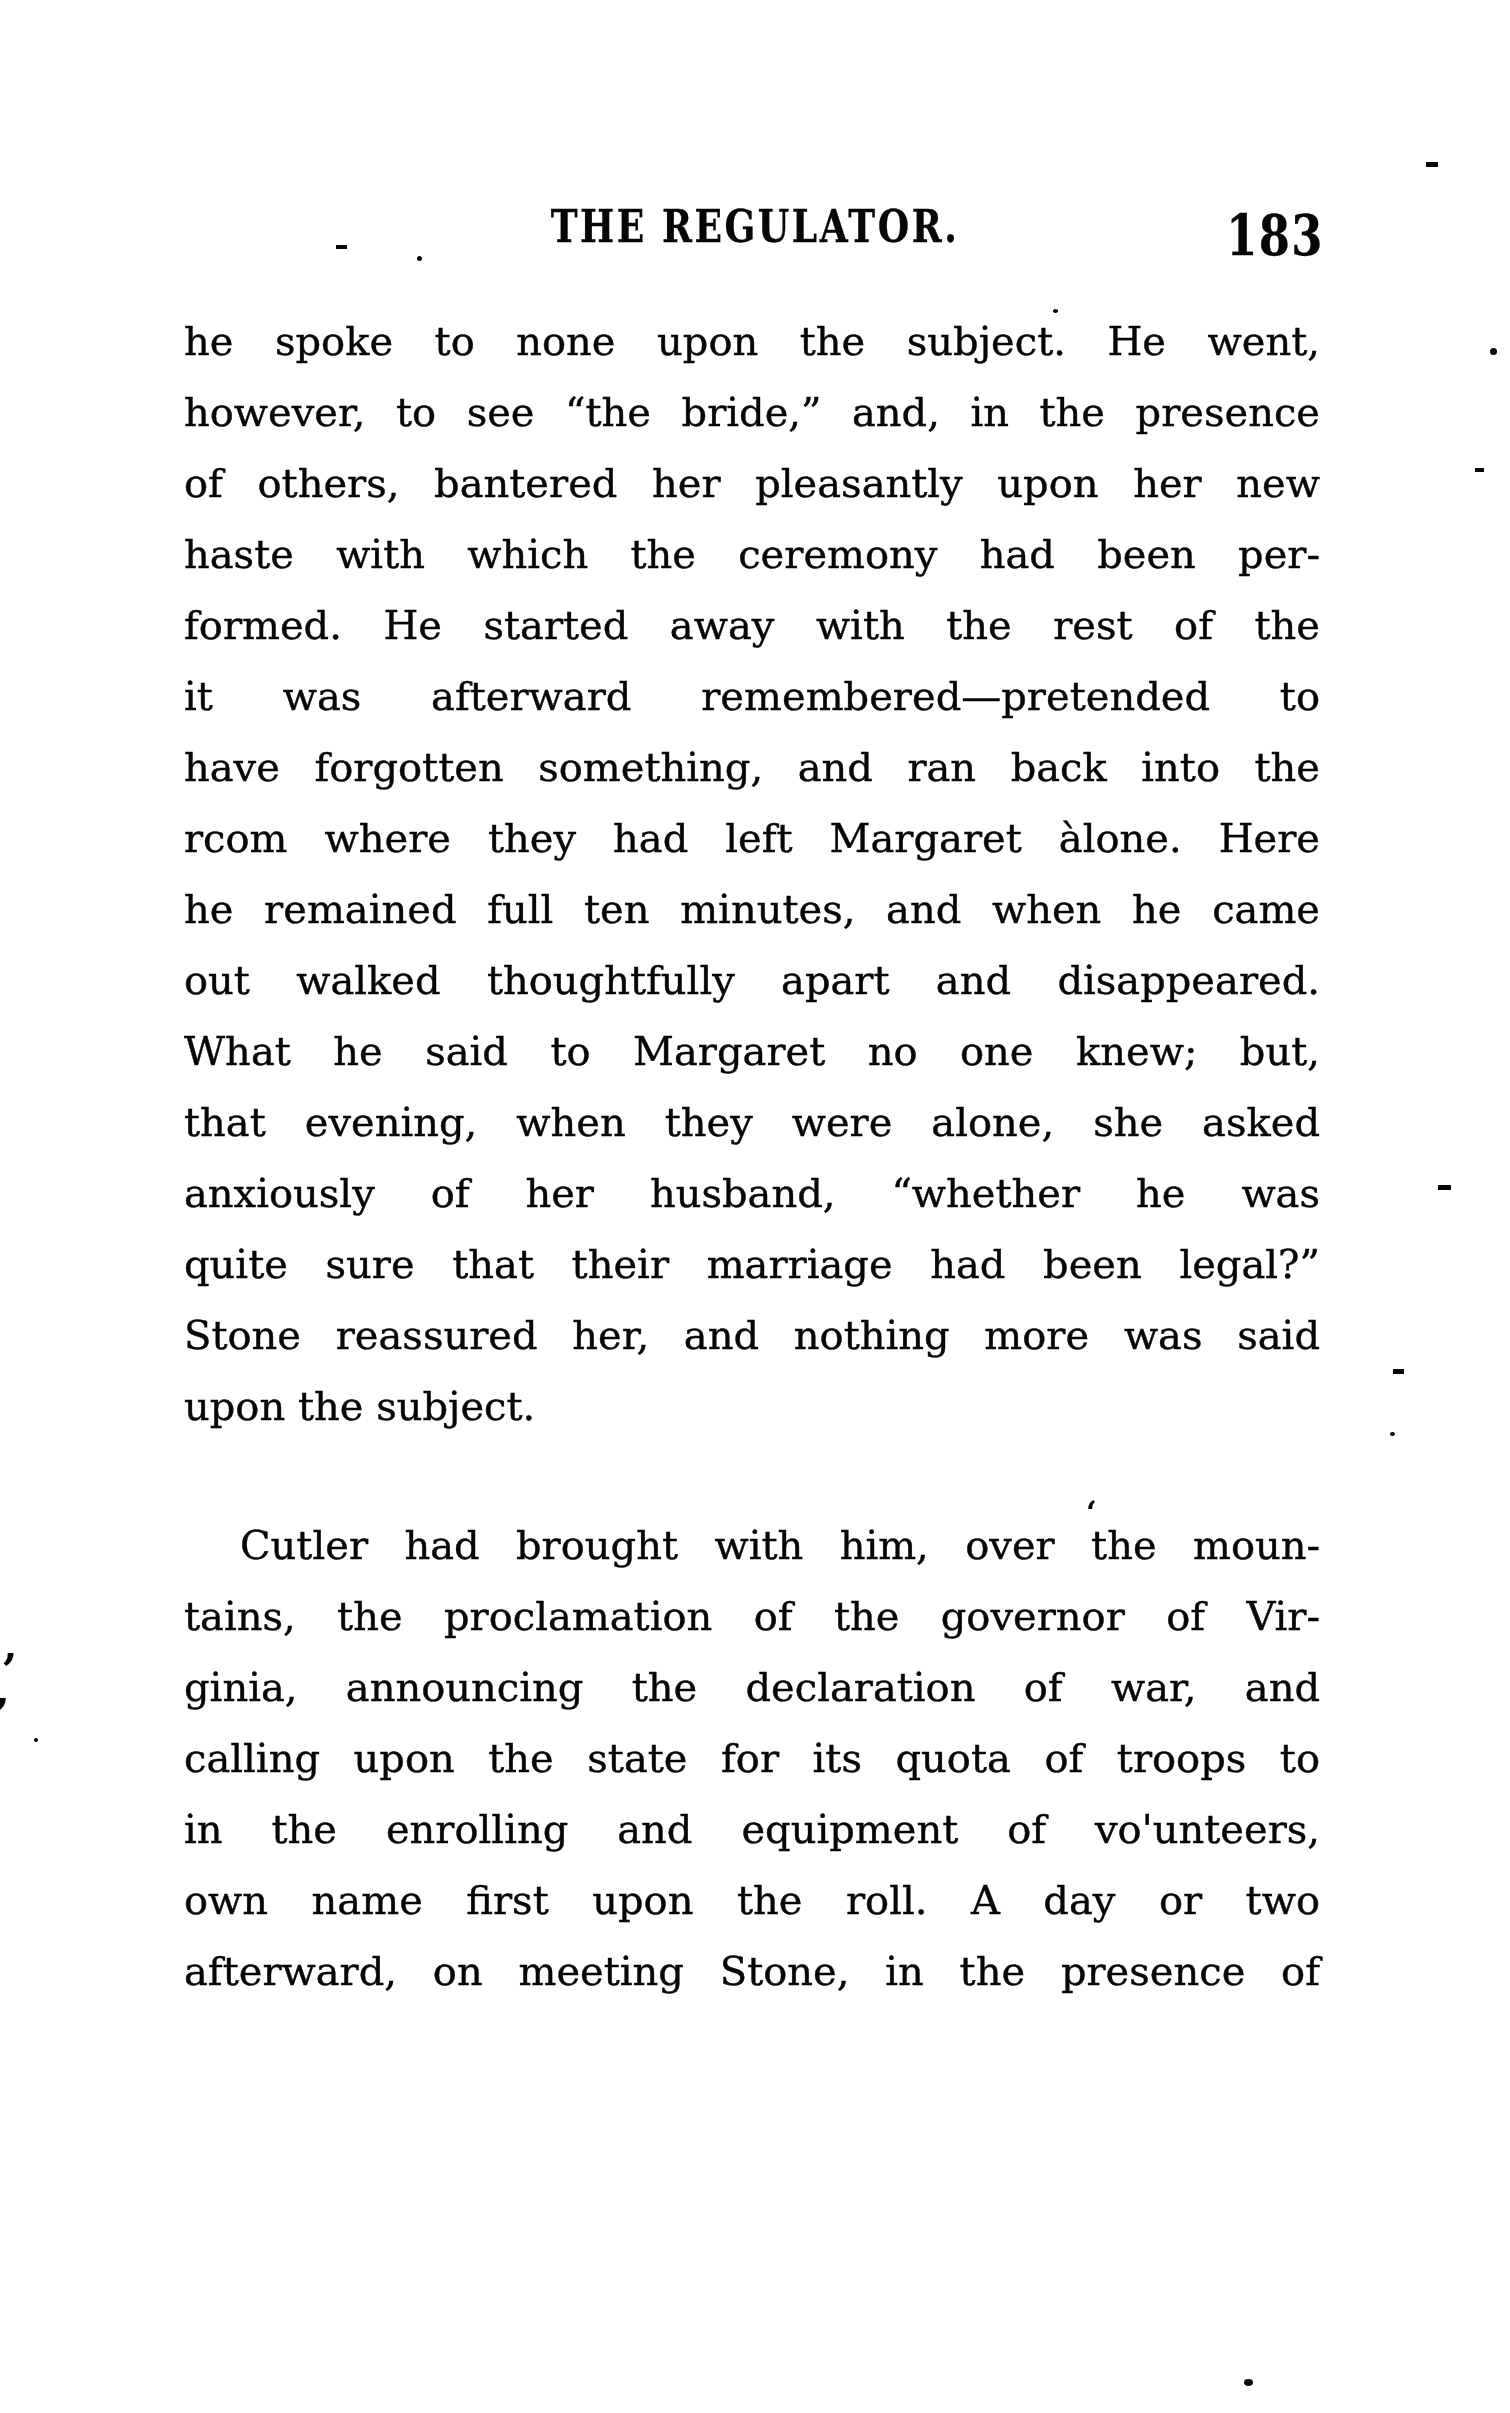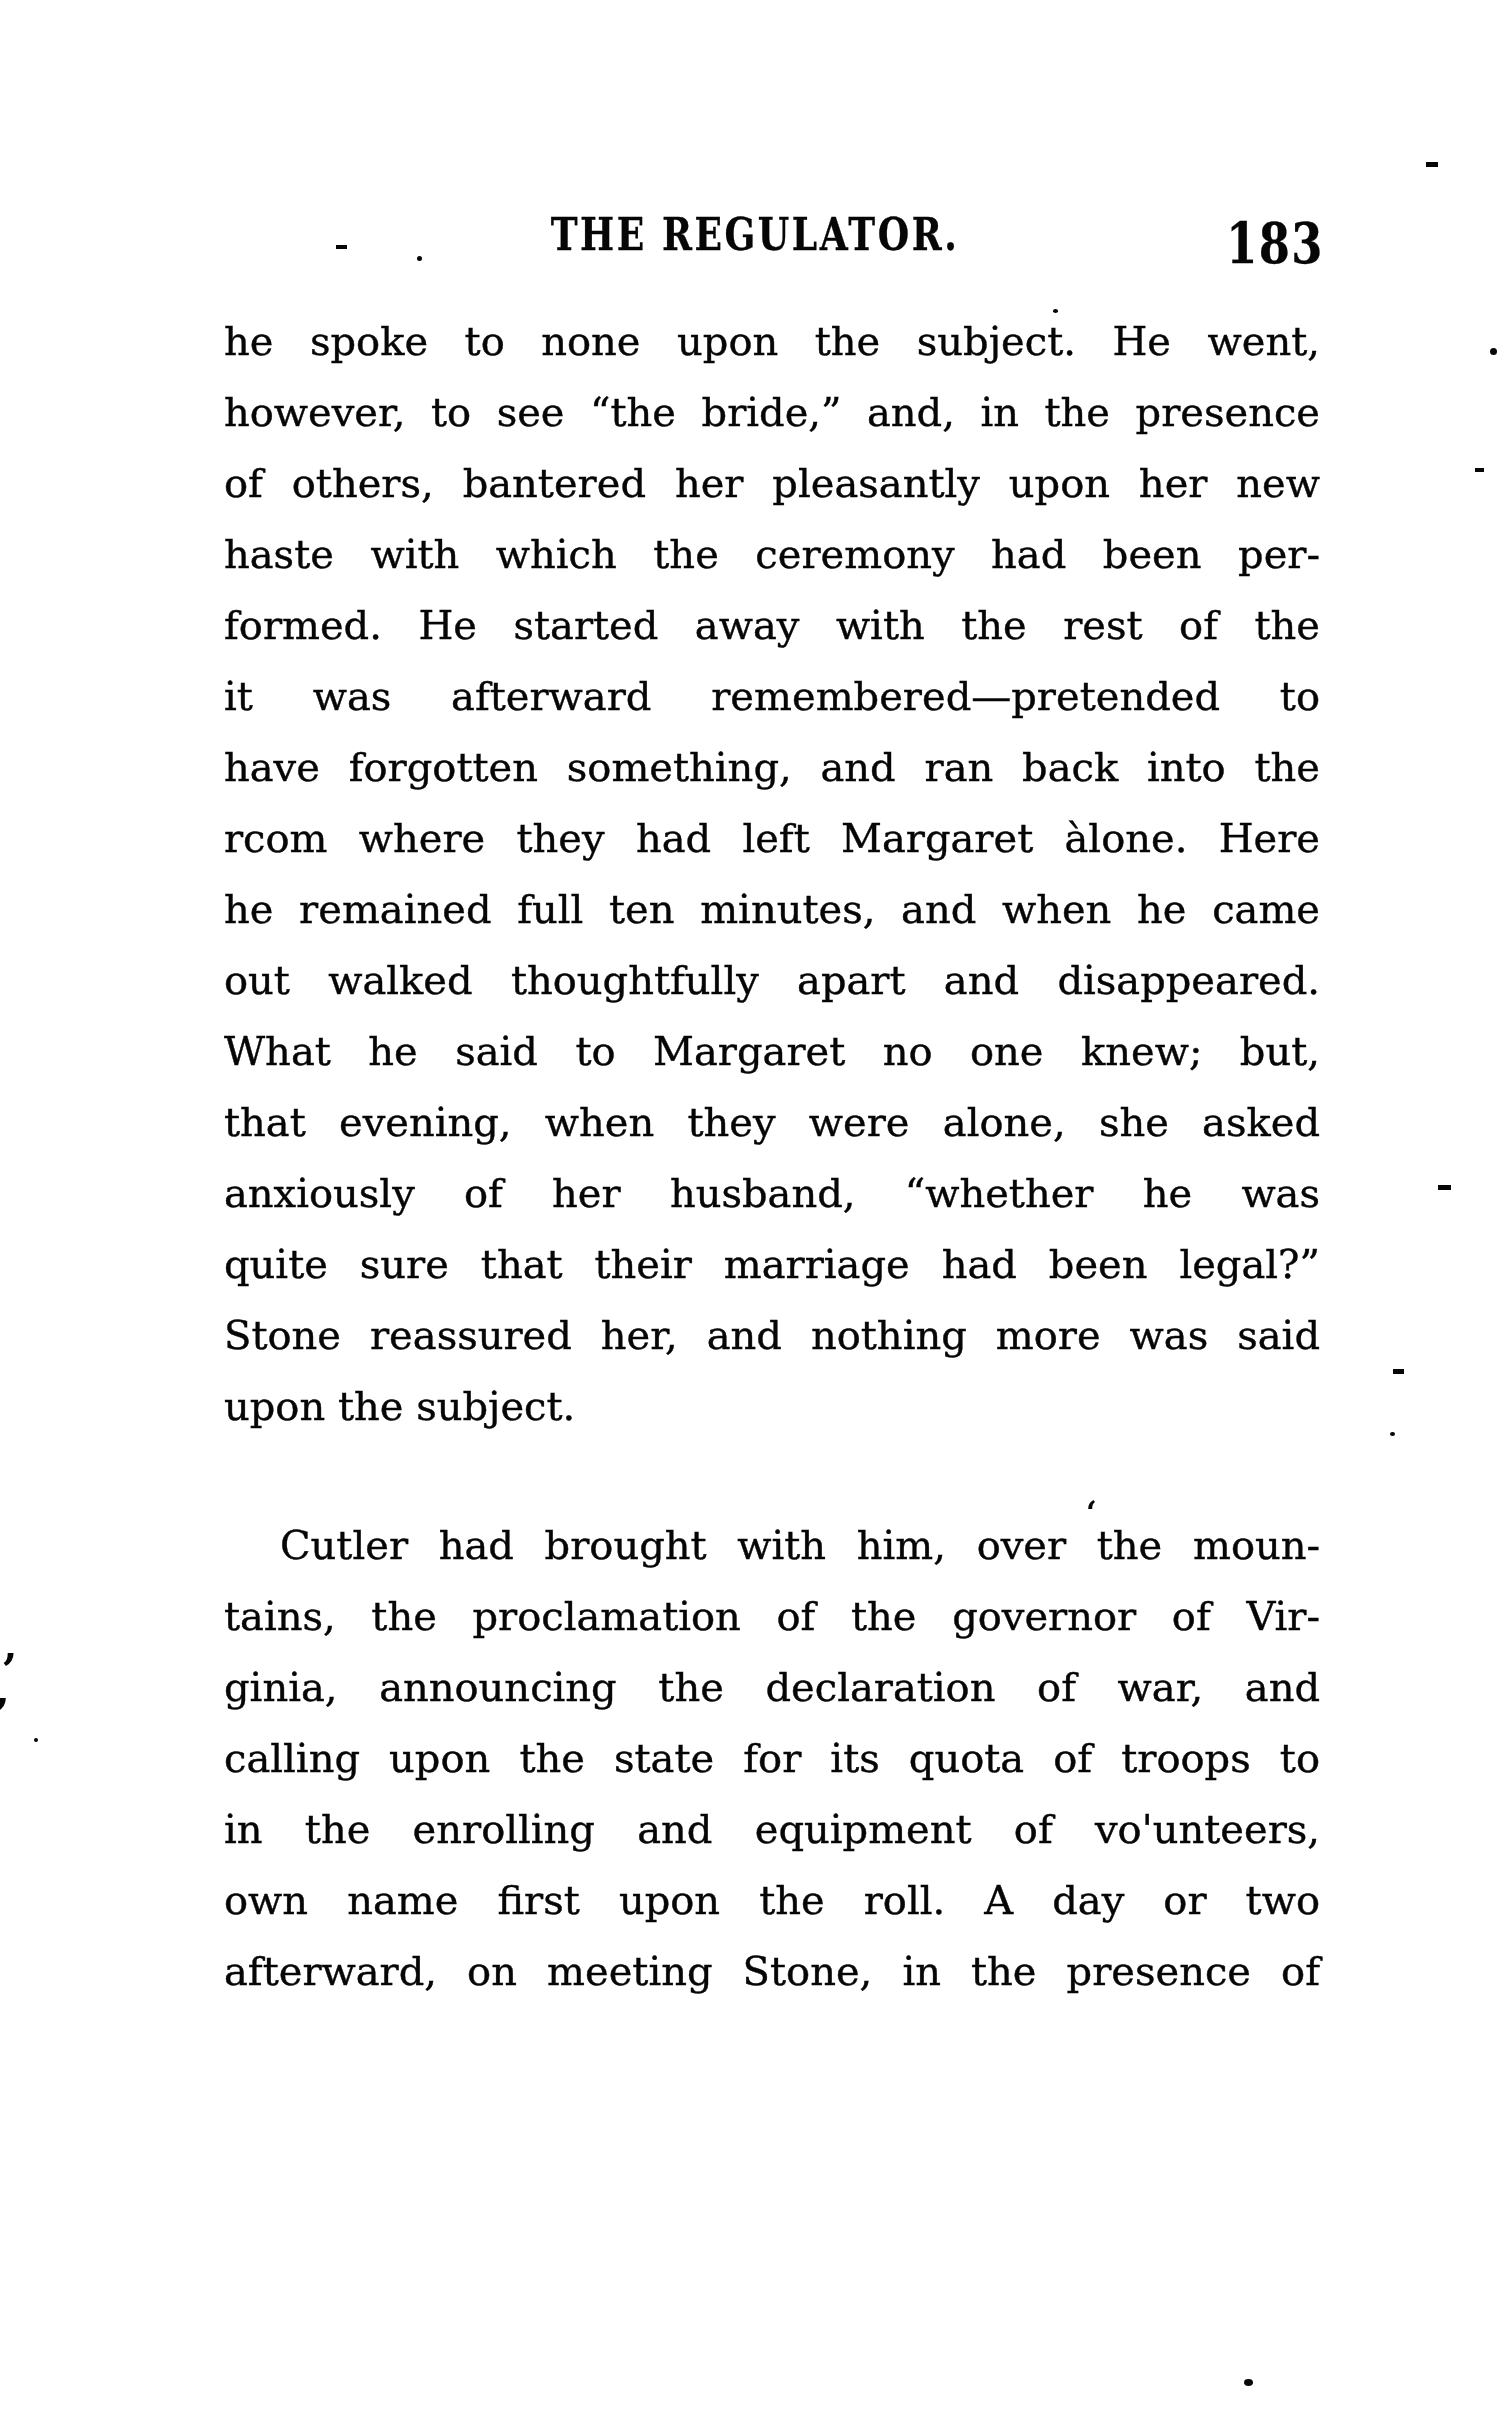--- a/index.html
+++ b/index.html
@@ -6,21 +6,21 @@
   .page {
     position: relative;
     width: 1510px;
     height: 2413px;
     background: #ffffff;
     overflow: hidden;
     font-family: "DejaVu Serif", "Liberation Serif", serif;
     color: #060606;
   }
   
-  .header-row { position: absolute; top: 8px; left: 0; width: 100%; height: 280px; }
+  .header-row { position: absolute; top: 0; left: 0; width: 100%; height: 280px; }
   .running-title {
     position: absolute;
     top: 200px;
     left: 50%;
     transform: translateX(-50%) scaleX(0.82);
     transform-origin: center top;
     font-size: 44px;
     line-height: 54px;
     font-weight: bold;
     letter-spacing: 3.1px;
@@ -50,21 +50,20 @@
   }
   .para { margin: 0; }
   .para + .para { margin-top: 68px; }
   .line {
     height: 71px;
     line-height: 71px;
     text-align: justify;
     text-align-last: justify;
     text-justify: inter-word;
     white-space: normal;
-    margin-left: 40px;
   }
   .line.last { text-align-last: left; }
   .line.indent { text-indent: 56px; }
   
   .mark { position: absolute; background: #060606; }
   .mark.dot { border-radius: 50%; }
   .mark.quote {
     background: transparent;
     color: #060606;
     font-family: "DejaVu Serif", serif;

